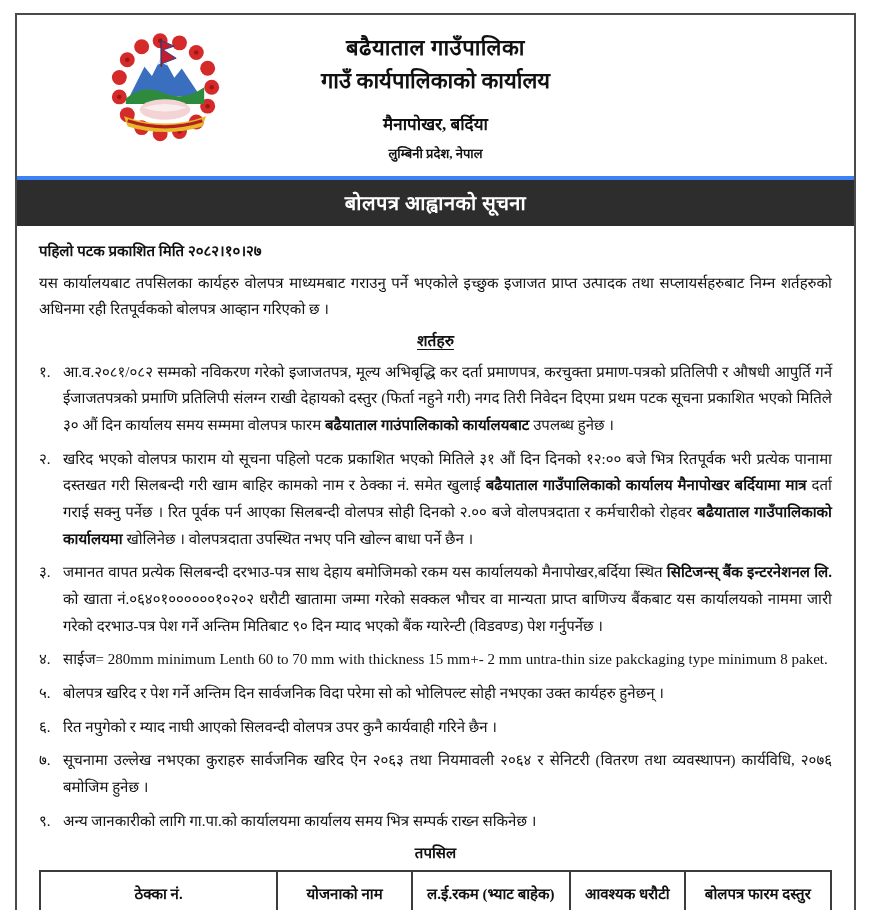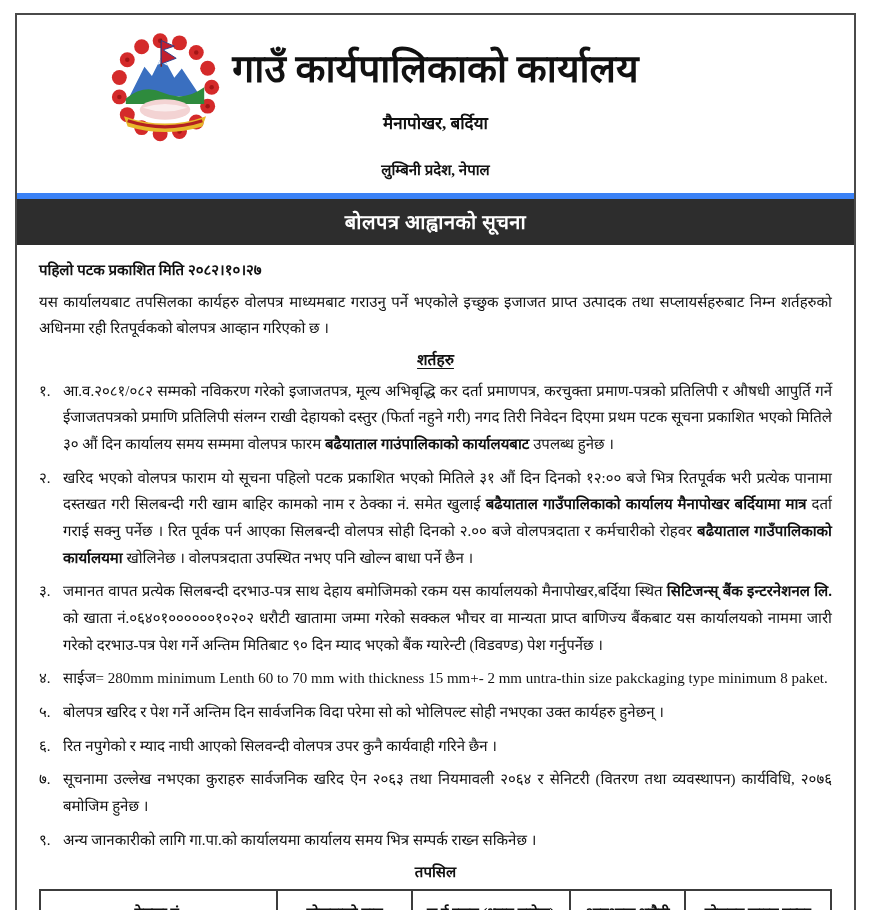--- a/index.html
+++ b/index.html
@@ -11,28 +11,28 @@
   .page{position:relative;width:873px;height:910px;background:#fff;overflow:hidden;}
   .doc{
     position:absolute;left:15px;top:13px;width:841px;
     border:2px solid #4a4a4a;background:#fff;box-sizing:border-box;
   }
   
   .header{position:relative;padding:12px 10px 14px;min-height:132px;}
   .emblem{position:absolute;left:92px;top:14px;width:112px;height:122px;}
   .titles{text-align:center;padding:0 120px;}
   .t-muni{font-size:22px;font-weight:bold;letter-spacing:.5px;margin-top:4px;}
-  .t-office{font-size:39px;font-weight:bold;margin-top:13px;}
+  .t-office{font-size:22px;font-weight:bold;margin-top:3px;}
   .t-addr{font-size:17px;font-weight:bold;margin-top:18px;}
-  .t-prov{font-size:15px;font-weight:bold;margin-top:25px;}
+  .t-prov{font-size:13px;font-weight:bold;margin-top:9px;}
   
   .banner{
     background:#2d2d2d;color:#fff;text-align:center;
     font-size:20px;font-weight:bold;padding:9px 0 10px;
-    border-top:6px solid #3b82f6;letter-spacing:.5px;
+    border-top:4px solid #3b82f6;letter-spacing:.5px;
   }
   
   .content{padding:6px 22px 10px;}
   .publine{font-weight:bold;font-size:15px;margin:8px 0 10px;}
   .intro{font-size:15px;line-height:1.75;text-align:justify;margin-top:8px;}
   .sec-head{text-align:center;font-weight:bold;font-size:15.5px;margin:6px 0 8px;}
   .sec-head .u{text-decoration:underline;text-underline-offset:3px;}
   .conds{margin:0;}
   .cond-item{display:flex;font-size:15px;line-height:1.78;margin-bottom:7px;}
   .cond-num{flex:0 0 24px;font-weight:normal;}
@@ -94,20 +94,21 @@
         <ellipse cx="60" cy="86" rx="27" ry="11" fill="#f3d3d3"></ellipse>
         <path d="M36,84 Q60,76 84,84 Q60,92 36,84 Z" fill="#ffffff" opacity="0.6"></path>
 
         <path d="M16,93 Q60,109 104,93 L100,104 Q60,116 20,104 Z" fill="#e8b82a"></path>
         <path d="M20,98 Q60,111 100,98" stroke="#b32020" stroke-width="3.5" fill="none"></path>
 
         <path d="M56,10 L56,40 Z" stroke="#7a1d1d" stroke-width="1.6"></path>
         <path d="M56,12 L70,18 L58,22 L72,31 L56,37 Z" fill="#c21f2e" stroke="#27408b" stroke-width="1"></path>
       </svg>
       <div class="titles">
+        <div class="t-muni">बढैयाताल गाउँपालिका</div>
         <div class="t-office">गाउँ कार्यपालिकाको कार्यालय</div>
         <div class="t-addr">मैनापोखर, बर्दिया</div>
         <div class="t-prov">लुम्बिनी प्रदेश, नेपाल</div>
       </div>
     </div>
 
     <div class="banner">
       <span>बोलपत्र आह्वानको सूचना</span>
     </div>
 

